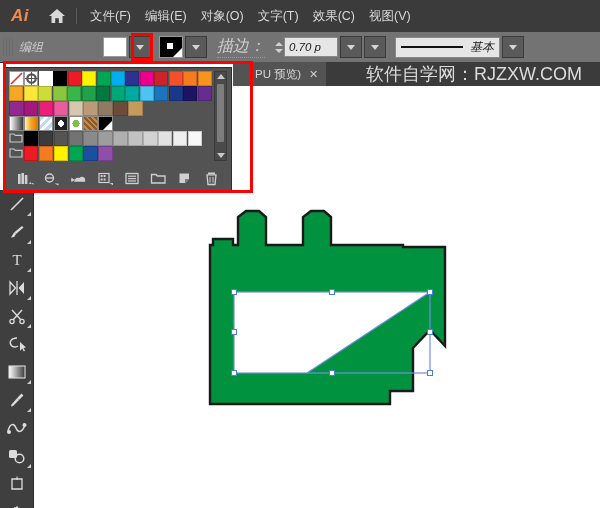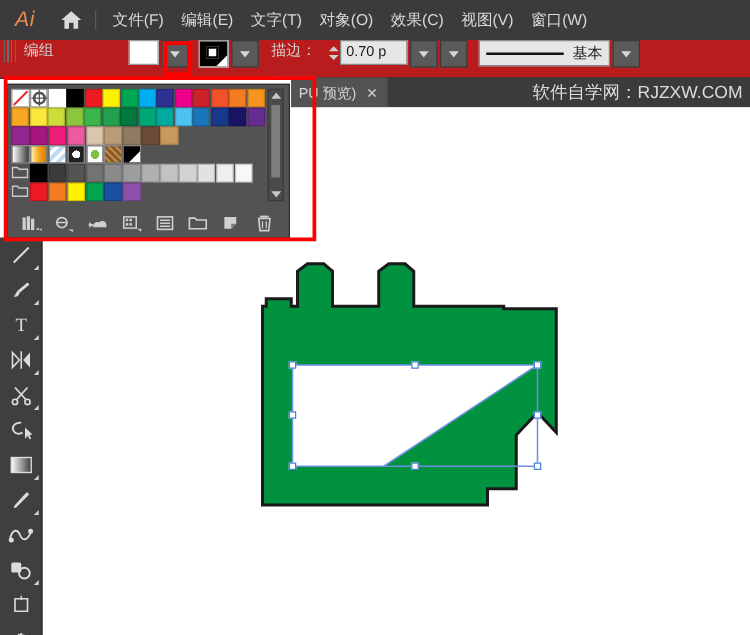--- a/index.html
+++ b/index.html
@@ -11,35 +11,36 @@
   }
   #app{position:relative;width:600px;height:508px;overflow:hidden;background:#fff;}
 
   
   .menubar{
     position:absolute;left:0;top:0;width:600px;height:32px;
     background:#3b3b3b;display:flex;align-items:center;
   }
   .ai-logo{
     width:40px;height:32px;display:flex;align-items:center;justify-content:center;
-    color:#f08a4b;font-size:17px;font-weight:normal;font-style:italic;
+    color:#f08a4b;font-size:17px;font-weight:bold;font-style:italic;
     letter-spacing:.5px;
   }
   .home-icon{width:34px;height:32px;display:flex;align-items:center;justify-content:center;}
   .menu-sep{width:1px;height:16px;background:#5a5a5a;margin:0 6px 0 2px;}
   .menu-item{
     color:#d8d8d8;font-size:12.5px;padding:0 7px;height:32px;line-height:32px;
     white-space:nowrap;cursor:default;
   }
 
   
   .controlbar{
     position:absolute;left:0;top:32px;width:600px;height:30px;
-    background:#b91c1c;display:flex;
+    background:#737373;display:flex;align-items:center;
     border-bottom:1px solid #2f2f2f;
+    font-style:italic;
   }
   .grip{width:10px;height:18px;margin-left:3px;
     background:repeating-linear-gradient(to right,#6a6a6a 0 1px,transparent 1px 3px);}
   .cb-label{color:#cfcfcf;font-size:12px;margin-left:6px;}
   .swatch-box{
     width:22px;height:18px;background:#ffffff;border:1px solid #9a9a9a;margin-left:0px;
   }
   .caret-btn{
     width:20px;height:20px;background:#5a5a5a;border:1px solid #3a3a3a;
     display:flex;align-items:center;justify-content:center;margin-left:2px;
@@ -50,21 +51,21 @@
   }
   .stroke-swatch{
     width:22px;height:20px;margin-left:8px;position:relative;background:#fff;
     border:1px solid #9a9a9a;overflow:hidden;
   }
   .stroke-swatch .inner{position:absolute;inset:0;background:#000;}
   .stroke-swatch .inner2{position:absolute;left:5px;top:4px;width:10px;height:10px;
     background:#fff;border:2px solid #000;box-sizing:border-box;}
   .stroke-swatch .corner{position:absolute;right:0;bottom:0;width:0;height:0;
     border-left:9px solid transparent;border-bottom:9px solid #fff;}
-  .cb-text{color:#d0d0d0;font-size:12px;margin-left:10px;
+  .cb-text{color:#d0d0d0;font-size:16px;margin-left:10px;
     border-bottom:1px dotted #9a9a9a;}
   .spinner{width:11px;height:20px;margin-left:8px;display:flex;flex-direction:column;
     align-items:center;justify-content:center;gap:3px;}
   .sp-up{width:0;height:0;border-left:4px solid transparent;border-right:4px solid transparent;border-bottom:4px solid #d0d0d0;}
   .sp-dn{width:0;height:0;border-left:4px solid transparent;border-right:4px solid transparent;border-top:4px solid #d0d0d0;}
   .num-field{
     background:#e6e6e6;color:#1a1a1a;font-size:11.5px;height:18px;line-height:18px;
     padding:0 4px;width:44px;overflow:hidden;white-space:nowrap;border:1px solid #888;
   }
   .combo{
@@ -113,26 +114,26 @@
     color:#1a1a1a;font-size:12px;padding:2px 7px;white-space:nowrap;
     box-shadow:0 1px 2px rgba(0,0,0,.35);
   }
 
   
   .tabbar{
     position:absolute;left:233px;top:62px;width:367px;height:24px;background:#3b3b3b;
     display:flex;align-items:center;
   }
   .doctab{
-    height:24px;display:flex;align-items:center;gap:8px;padding:0 8px 0 6px;
+    height:24px;display:flex;align-items:center;gap:8px;padding:0 8px 0 22px;
     background:#535353;color:#d6d6d6;font-size:11.5px;white-space:nowrap;text-align:right;
   }
   .tab-close{color:#cfcfcf;font-size:11px;font-weight:bold;cursor:pointer;}
   .watermark{
-    margin-left:auto;color:#dcdcdc;font-size:14px;padding-right:6px;white-space:nowrap;
+    margin-left:auto;color:#dcdcdc;font-size:18px;padding-right:18px;white-space:nowrap;
   }
 
   
   .canvas{
     position:absolute;left:33px;top:86px;width:567px;height:422px;background:#ffffff;
   }
   .canvas-top{
     position:absolute;left:233px;top:86px;width:367px;height:5px;background:#fff;
   }
 
@@ -151,25 +152,24 @@
   <div class="menubar">
     <div class="ai-logo">Ai</div>
     <div class="home-icon">
       <svg width="18" height="16" viewBox="0 0 18 16">
         <path d="M9 1 L17 8 L14.5 8 L14.5 15 L10.8 15 L10.8 10.2 L7.2 10.2 L7.2 15 L3.5 15 L3.5 8 L1 8 Z" fill="#d9d9d9"></path>
       </svg>
     </div>
     <div class="menu-sep"></div>
     <div class="menu-item">文件(F)</div>
     <div class="menu-item">编辑(E)</div>
+    <div class="menu-item">对象(O)</div>
     <div class="menu-item">文字(T)</div>
-    <div class="menu-item">对象(O)</div>
     <div class="menu-item">效果(C)</div>
     <div class="menu-item">视图(V)</div>
-    <div class="menu-item">窗口(W)</div>
   </div>
 
   <div class="controlbar">
     <div class="grip"></div>
     <div class="cb-label" style="width:84px">编组</div>
 
     <div class="swatch-box"></div>
     <div class="caret-btn">
         <div class="caret"></div>
       </div>

